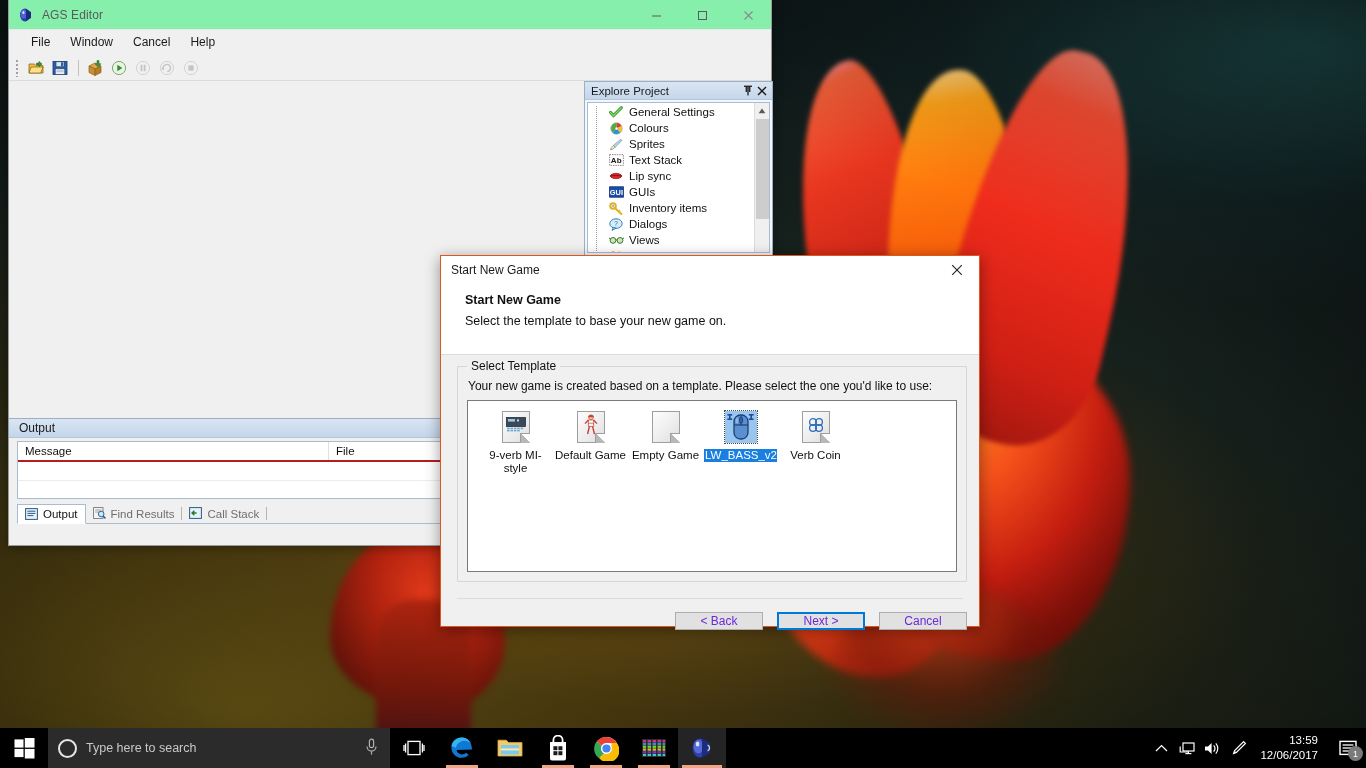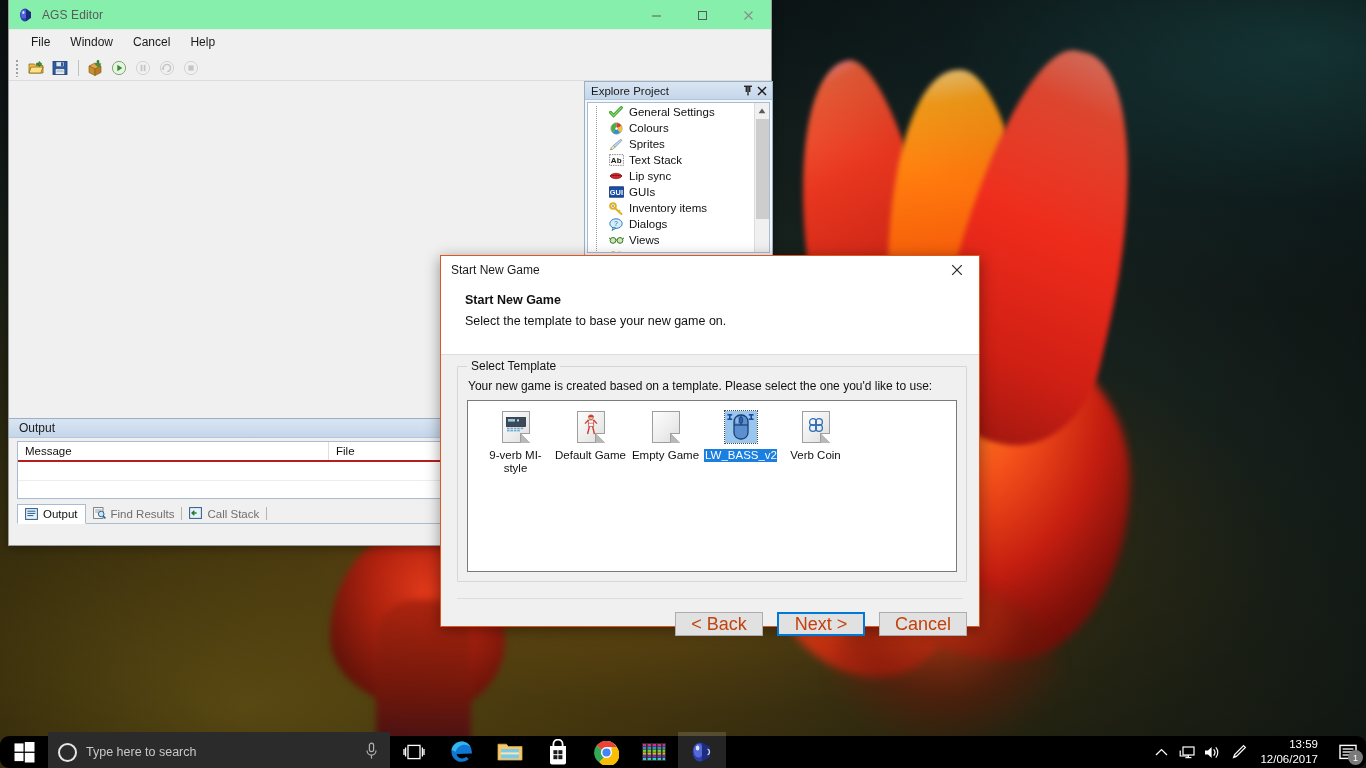--- a/index.html
+++ b/index.html
@@ -353,35 +353,35 @@
 
   #dlg-sep {
     position: absolute; left: 16px; right: 16px; top: 242px;
     height: 1px; background: #dcdcdc;
   }
   #dlg-buttons {
     position: absolute; right: 12px; top: 256px;
     display: flex; gap: 14px;
   }
   .dlg-btn {
-    width: 88px; height: 24px;
+    width: 88px; height: 18px;
     background: #e1e1e1;
     border: 1px solid #adadad;
-    font-size: 18px; color: #c2410c;
+    font-size: 12px; color: #6d28d9;
     display: flex; align-items: center; justify-content: center;
     cursor: default;
     font-family: "Liberation Sans", sans-serif;
   }
   .dlg-btn.default { border: 2px solid #0078d7; background: #e1e1e1; }
 
   
   #taskbar {
-    position: absolute; left: 0; bottom: 0; width: 1366px; height: 32px;
+    position: absolute; left: 0; bottom: 0; width: 1366px; height: 40px;
     background: #000000;
-    display: flex; align-items: center; border-radius: 9px;
+    display: flex; align-items: center;
   }
   #start-btn {
     width: 48px; height: 40px; display: flex; align-items: center;
     justify-content: center; cursor: default;
   }
   #search-box {
     width: 342px; height: 40px; background: #2b2b2b;
     display: flex; align-items: center; padding: 0 10px;
     cursor: text;
   }

